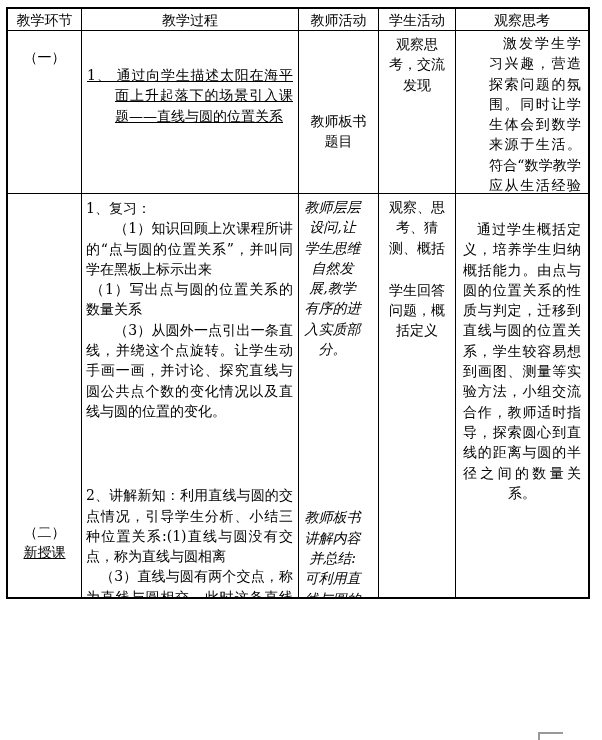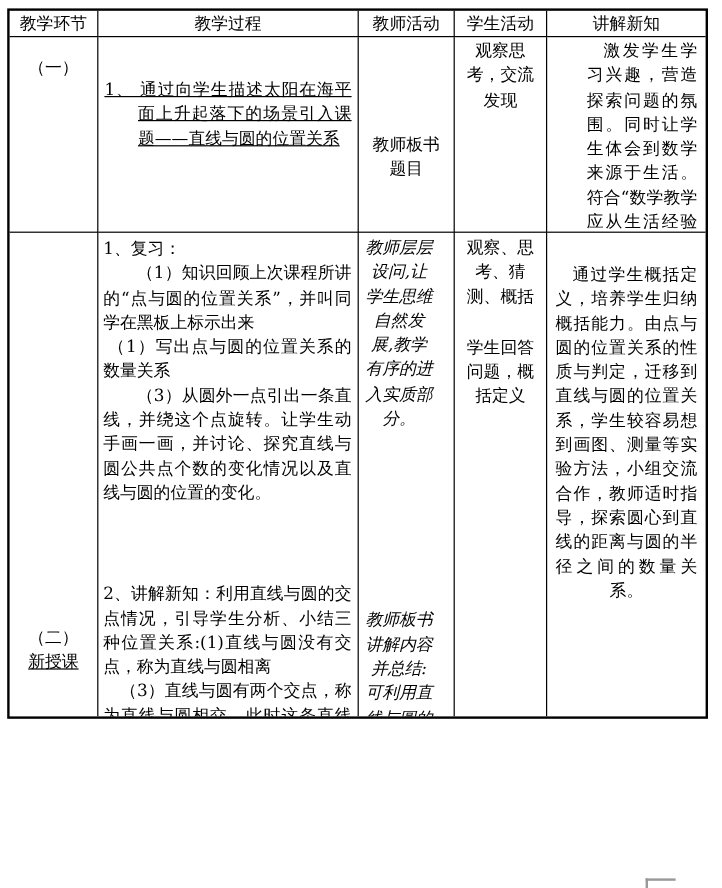--- a/index.html
+++ b/index.html
@@ -43,21 +43,21 @@
   .cell p { margin: 0; }
   .center { text-align: center; }
   .justify { text-align: justify; text-align-last: center; }
 
   
   .phase1 { padding-top: 16px; }
   .phase1 .pname { padding: 0 7px; }
   .process1 { padding: 34px 5px 0 5px; text-decoration: underline; }
   .process1 p { padding-left: 28px; text-indent: -28px; text-align: justify; }
   .teacher1 { padding: 80px 6px 0 6px; }
-  .student1 { padding: 3px 6px 0 6px; font-family: Liberation Mono, monospace; }
+  .student1 { padding: 3px 6px 0 6px; }
   .intent1 { padding: 2px 7px 0 7px; }
   .intent1 p { text-indent: 14px; margin-left: 26px; }
 
   
   .phase2 { padding-top: 328px; }
   .phase2 .pname { padding: 0 7px; text-decoration: underline; }
   .process2 { padding: 4px 5px 0 4px; }
   .process2 p { text-align: justify; }
   .p-ind28 { text-indent: 28px; }
   .p-ind14 { text-indent: 14px; }
@@ -87,21 +87,21 @@
 </head>
 <body>
 
 <div class="doc">
   <div class="tbl">
 
     <div class="cell th">教学环节</div>
     <div class="cell th">教学过程</div>
     <div class="cell th">教师活动</div>
     <div class="cell th">学生活动</div>
-    <div class="cell th last-col">讲解新知</div>
+    <div class="cell th last-col">观察思考</div>
 
     <div class="cell phase1 center">
       <div>（一）</div>
     </div>
     <div class="cell process1">
       <p>1、 通过向学生描述太阳在海平面上升起落下的场景引入课题——直线与圆的位置关系</p>
     </div>
     <div class="cell teacher1 center">
       <p>教师板书题目</p>
     </div>

